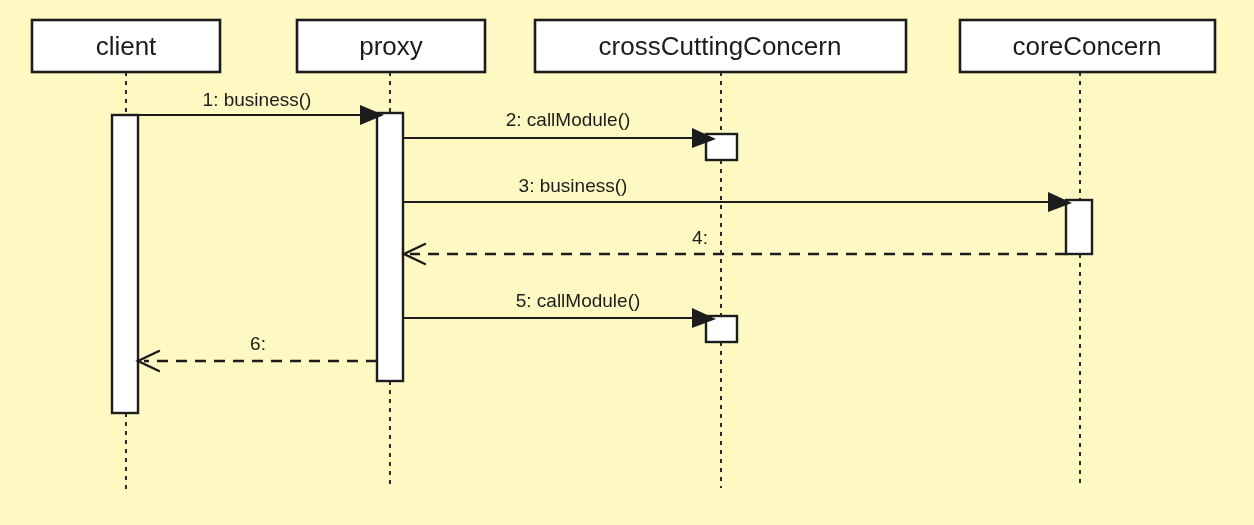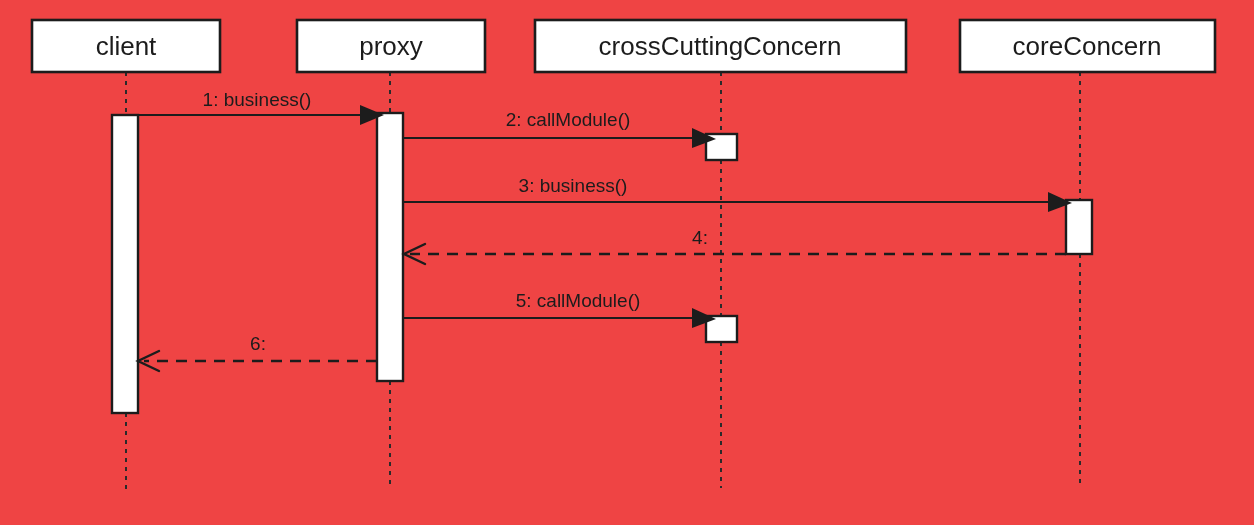--- a/index.html
+++ b/index.html
@@ -4,21 +4,21 @@
 <style>
   html, body {
     margin: 0;
     padding: 0;
     background: #ffffff;
   }
   .stage {
     position: relative;
     width: 1254px;
     height: 525px;
-    background: #ef4444;
+    background: #fef9c3;
     overflow: hidden;
   }
   svg {
     display: block;
     font-family: "Liberation Sans", "DejaVu Sans", sans-serif;
   }
   .participant-box {
     fill: #ffffff;
     stroke: #1c1c1c;
     stroke-width: 2.6;

